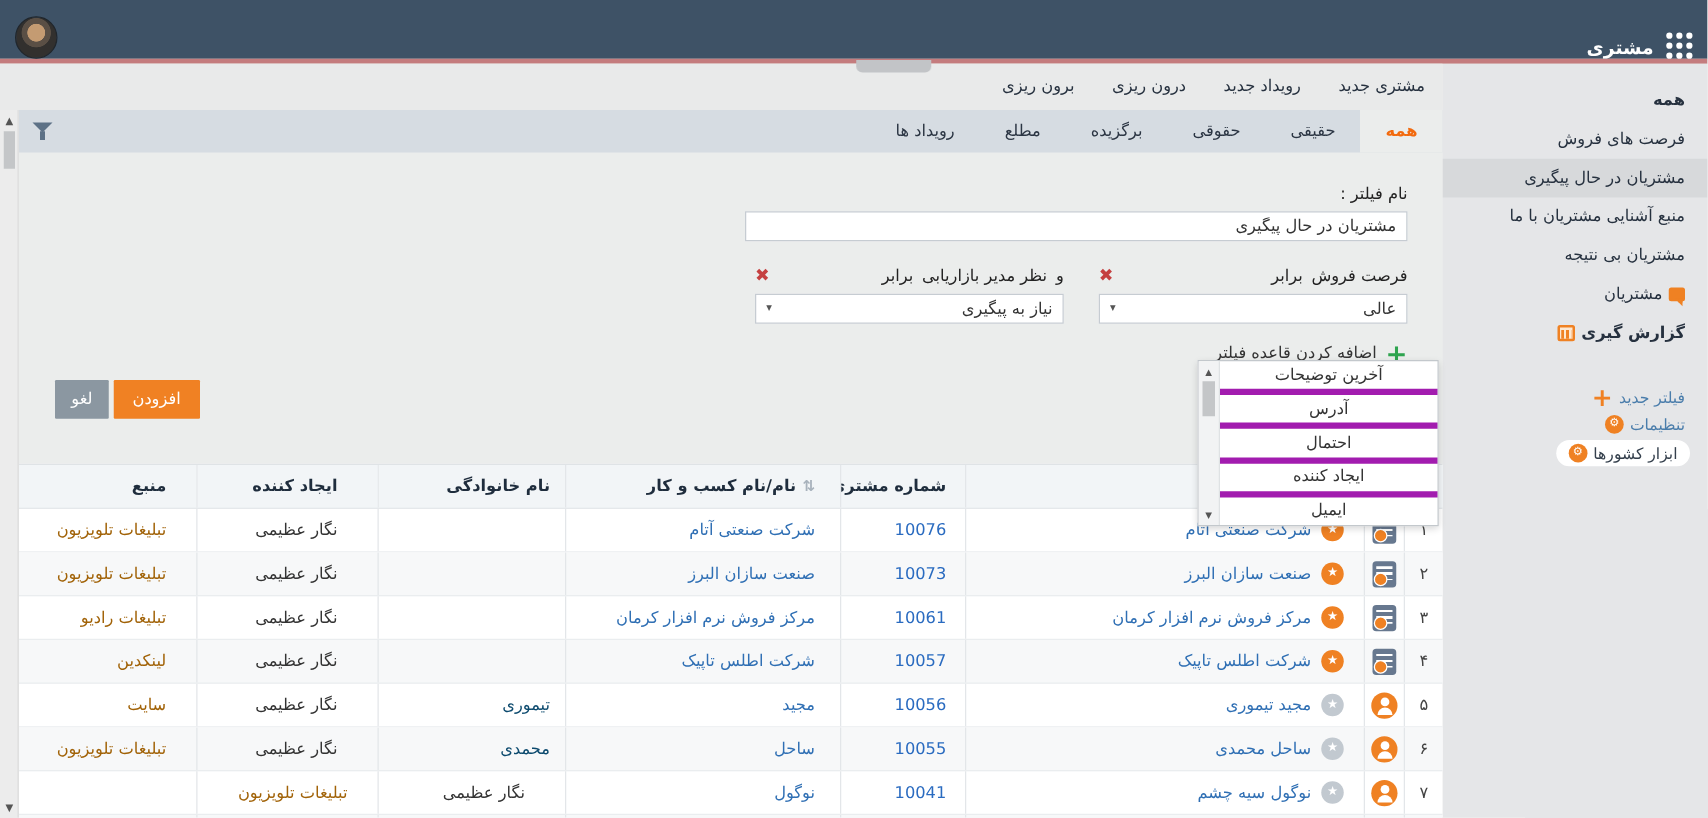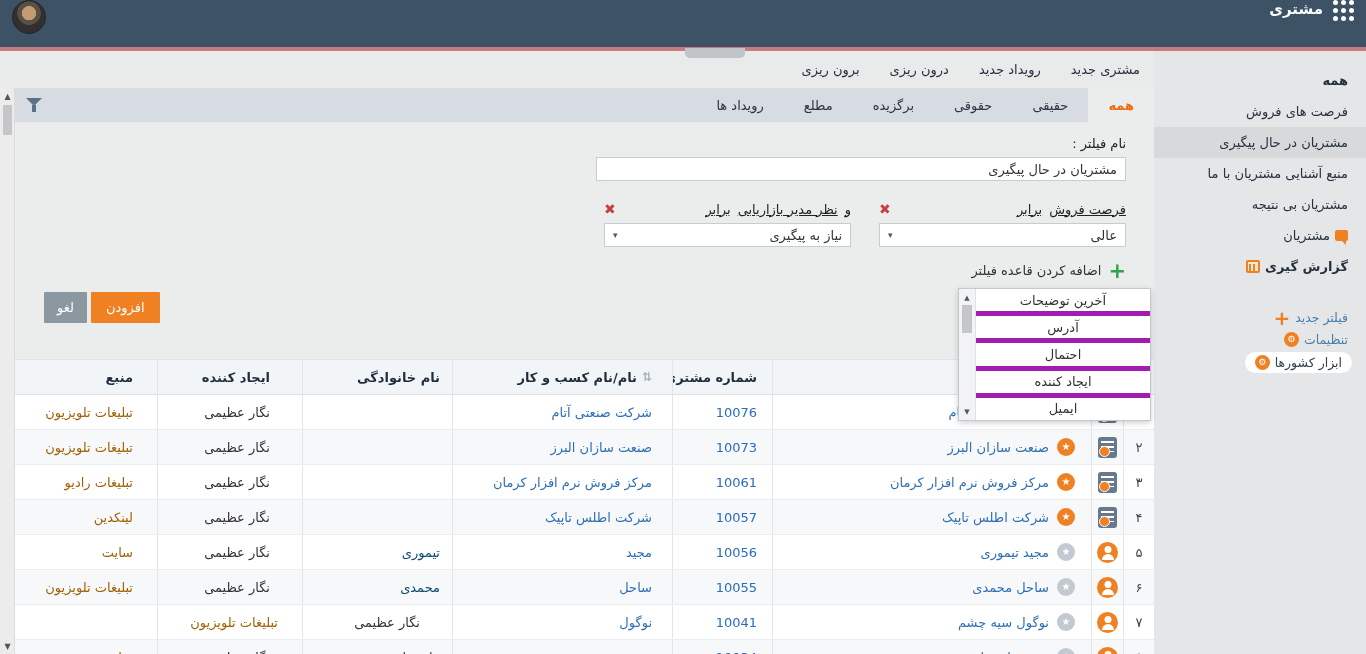--- a/index.html
+++ b/index.html
@@ -1,20 +1,20 @@
 <!DOCTYPE html>
 <html lang="fa" dir="rtl"><head>
 <meta charset="utf-8">
 <style>
   * { margin:0; padding:0; box-sizing:border-box; }
   html,body { width:1366px; height:654px; overflow:hidden; }
   body { font-family:"DejaVu Sans", sans-serif; direction:rtl; background:#ebedec; font-size:13px; color:#2b3543; position:relative; }
 
   
-  .topbar { height:47px; background:#3e5266; display:flex; align-items:flex-start; padding:0 12px; }
+  .topbar { height:47px; background:#3e5266; display:flex; align-items:flex-end; padding:0 12px; }
   .topbar .gridicon { display:grid; grid-template-columns:repeat(3,5px); grid-gap:3px; margin-left:10px; cursor:pointer; }
   .topbar .gridicon i { width:5px; height:5px; border-radius:50%; background:#fff; }
   .topbar .title { color:#fff; font-weight:bold; font-size:15px; }
   .topbar .spacer { flex:1; }
   .avatar { width:34px; height:34px; border-radius:50%; border:1px solid #20262c;
     background:radial-gradient(circle at 50% 38%, #c49b72 0 27%, #5a4f45 29% 45%, #32302e 47% 100%); }
   .stripe { height:4px; background:#c47c7e; }
 
   
   .shell { display:flex; height:603px; }
@@ -44,28 +44,28 @@
 
   .tabbar { height:34px; background:#d6dce2; display:flex; align-items:stretch; }
   .tab { display:flex; align-items:center; padding:0 20px; cursor:pointer; color:#2b3543; white-space:nowrap; }
   .tab.active { background:#ebedec; color:#f26a0e; font-weight:bold; }
   .tab-spacer { flex:1; }
   .funnel { position:relative; width:16px; height:15px; align-self:center; margin-left:26px; cursor:pointer; flex:none; }
   .funnel::before { content:""; position:absolute; top:0; right:0; border-left:8px solid transparent; border-right:8px solid transparent; border-top:8px solid #5d7186; }
   .funnel::after { content:""; position:absolute; top:7px; right:6px; width:4px; height:7px; background:#5d7186; }
 
   
-  .fpanel { padding:14px 28px 16px 28px; }
+  .fpanel { padding:26px 28px 16px 28px; }
   .flabel { margin-bottom:6px; color:#222; }
   .finput { display:block; width:530px; height:24px; border:1px solid #c6ccd2; background:#fff; padding:0 8px; font-size:13px; color:#333; font-family:"DejaVu Sans",sans-serif; text-align:right; }
   .rules { display:flex; gap:28px; margin-top:20px; }
   .rule { width:247px; }
   .rule-head { display:flex; align-items:center; justify-content:space-between; margin-bottom:6px; }
   .rule-labels { display:flex; gap:7px; align-items:center; }
-  .rule-labels a { color:#222; text-decoration:underline; cursor:pointer; }
+  .rule-labels a { color:#222; cursor:pointer; }
   .xicon { color:#c54040; font-weight:bold; font-size:14px; cursor:pointer; }
   .sel { height:24px; background:#fff; border:1px solid #c6ccd2; display:flex; align-items:center; justify-content:space-between; padding:0 8px; cursor:pointer; color:#333; }
   .sel .caret { font-size:9px; color:#555; }
   .addrule { margin-top:16px; display:flex; align-items:center; gap:7px; cursor:pointer; color:#333; }
   .ic-plusgreen { color:#2ea44f; font-size:21px; font-weight:bold; line-height:14px; }
   .actions { margin-top:14px; display:flex; justify-content:flex-end; gap:4px; padding-left:16px; }
   .btn { border:none; color:#fff; font-size:13px; font-family:"DejaVu Sans",sans-serif; padding:8px 15px; cursor:pointer; border-radius:1px; }
   .btn.add { background:#f08123; }
   .btn.cancel { background:#8b97a1; padding:8px 13px; }
 

